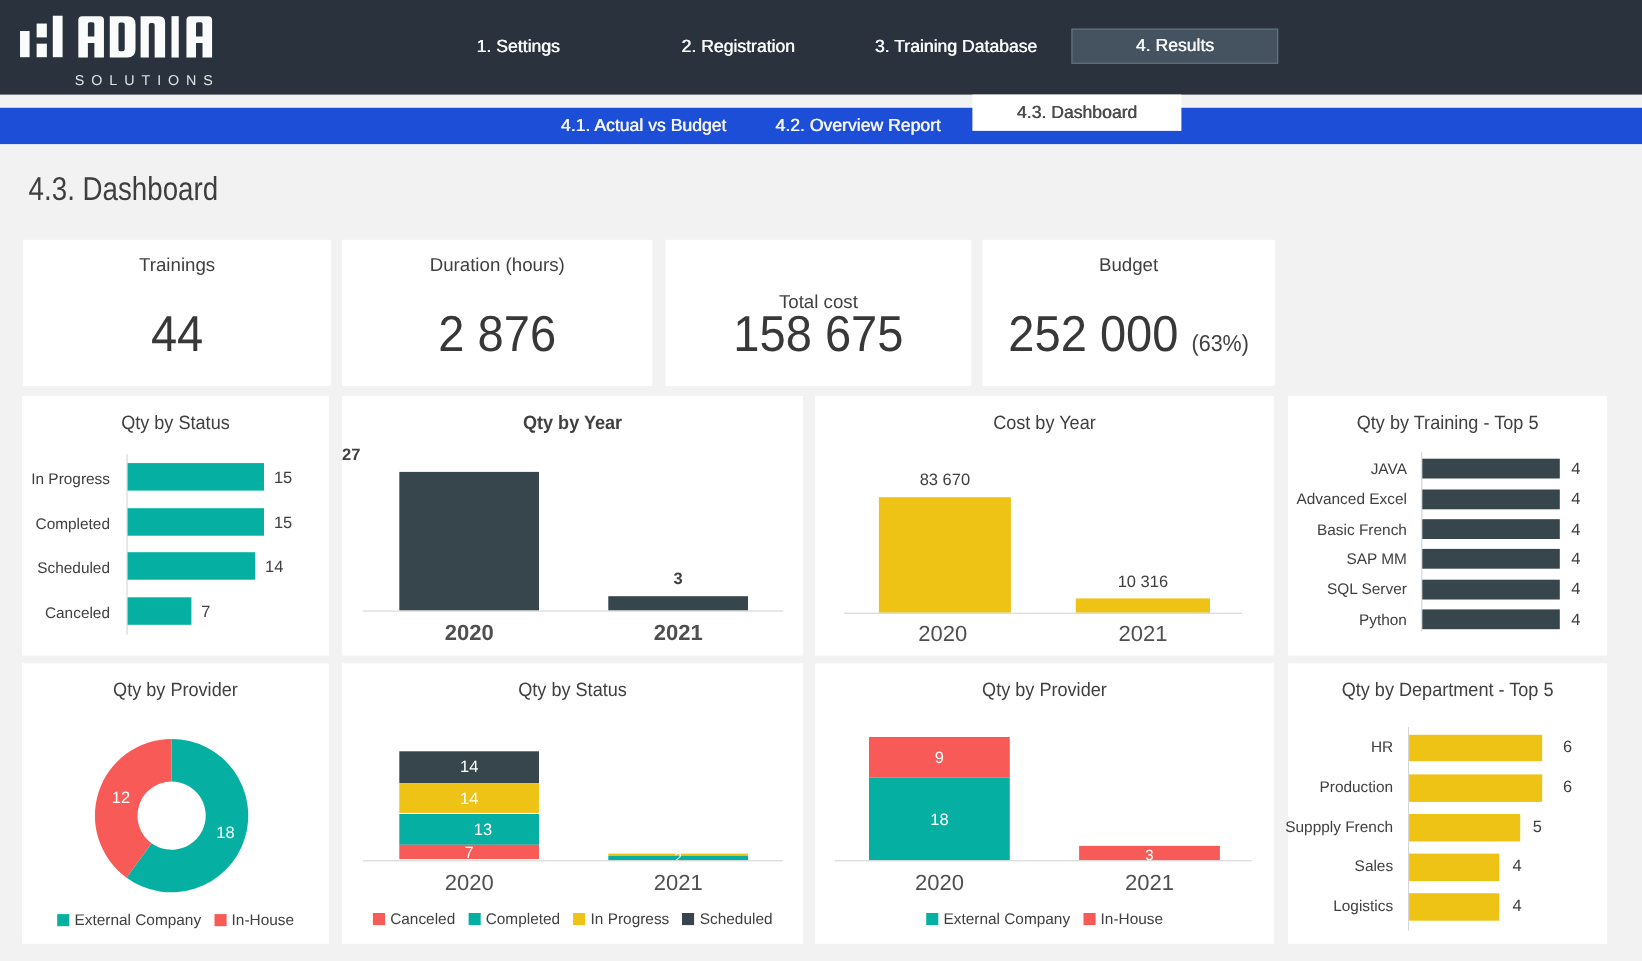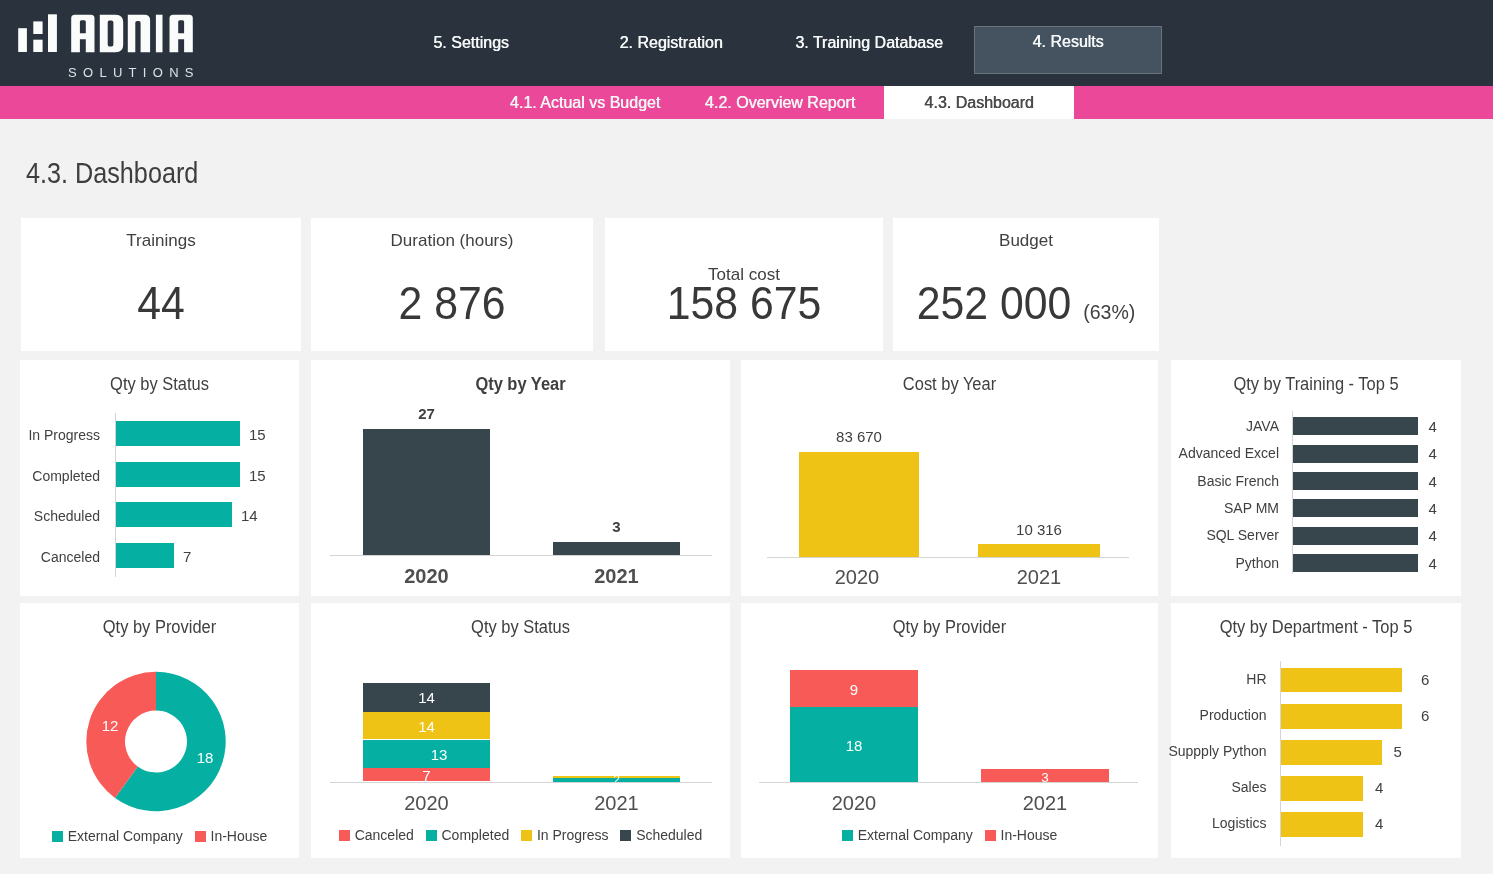--- a/index.html
+++ b/index.html
@@ -2,22 +2,22 @@
 <html><head>
 <meta charset="utf-8">
 <style>
   * { margin:0; padding:0; box-sizing:border-box; }
   html,body { width:1493px; height:874px; }
   body { font-family:"Liberation Sans", sans-serif; background:#f2f2f2; }
   #page { position:relative; width:1493px; height:874px; overflow:hidden; background:#f2f2f2; }
   
   #topbar { position:absolute; left:0; top:0; width:1493px; height:86px; background:#2a333d; }
   .topnav { position:absolute; top:0; height:86px; line-height:86px; color:#f5f7f8; font-size:16px; font-weight:normal; text-align:center; }
-  #resbox { position:absolute; left:974px; top:26px; width:188px; height:48px; background:#455361; border:1px solid #67747f; color:#f5f7f8; font-size:16px; font-weight:normal; text-align:center; line-height:30px; }
-  #bar2 { position:absolute; left:0; top:86px; width:1493px; height:33px; background:#ec4899; }
+  #resbox { position:absolute; left:974px; top:26px; width:188px; height:32px; background:#455361; border:1px solid #67747f; color:#f5f7f8; font-size:16px; font-weight:normal; text-align:center; line-height:30px; }
+  #bar2 { position:absolute; left:0; top:98px; width:1493px; height:33px; background:#1d4ed8; }
   .tab2 { position:absolute; top:0; height:33px; line-height:33px; color:#f2f4f5; font-size:16px; font-weight:normal; text-align:center; }
   #whitetab { position:absolute; left:884px; top:86px; width:190px; height:33px; background:#ffffff; color:#4a4a4a; font-size:16px; font-weight:normal; text-align:center; line-height:33px; }
   #pagetitle { position:absolute; left:26px; top:156px; font-size:30px; font-weight:300; color:#3e3e3e; transform:scaleX(0.84); transform-origin:left top; }
   .card { position:absolute; background:#ffffff; }
   .kpi-label { position:absolute; left:0; width:100%; text-align:center; font-size:17px; color:#404040; }
   .kpi-num { position:absolute; left:0; width:100%; text-align:center; font-size:46px; color:#383838; transform:scaleX(0.93); }
   .ctitle { position:absolute; width:100%; text-align:center; font-size:17.5px; color:#404040; top:14px; transform:scaleX(0.94); }
   .bar { position:absolute; }
   .lbl { position:absolute; font-size:15px; color:#404040; white-space:nowrap; }
   .wlbl { position:absolute; font-size:15px; color:#ffffff; white-space:nowrap; text-align:center; }
@@ -58,21 +58,21 @@
         </g>
 
         <rect x="155.9" y="14.7" width="6.6" height="37.6"></rect>
 
         <g transform="translate(169.5,14.7)">
           <path fill-rule="evenodd" d="M0,37.6 L0,3.5 Q0,0 3.5,0 L19.8,0 Q23.3,0 23.3,3.5 L23.3,37.6 L14.6,37.6 L14.6,24.5 L8.7,24.5 L8.7,37.6 Z M10.2,5.5 L13.1,5.5 Q14.6,5.5 14.6,7 L14.6,18.5 L8.7,18.5 L8.7,7 Q8.7,5.5 10.2,5.5 Z"></path>
         </g>
       </g>
       <text x="68" y="77" fill="#dde2e5" font-size="13" letter-spacing="6.3" font-family="Liberation Sans">SOLUTIONS</text>
     </svg>
-    <div class="topnav" style="left:396px;width:150px;">5. Settings</div>
+    <div class="topnav" style="left:396px;width:150px;">1. Settings</div>
     <div class="topnav" style="left:596px;width:150px;">2. Registration</div>
     <div class="topnav" style="left:779px;width:180px;">3. Training Database</div>
     <div id="resbox">4. Results</div>
   </div>
   <div id="bar2">
     <div class="tab2" style="left:495px;width:180px;">4.1. Actual vs Budget</div>
     <div class="tab2" style="left:695px;width:170px;">4.2. Overview Report</div>
   </div>
   <div id="whitetab">4.3. Dashboard</div>
 
@@ -107,21 +107,21 @@
     <div class="lbl cat" style="right:199px;top:148px;">Scheduled</div>
     <div class="bar teal" style="left:96px;top:142px;width:116px;height:25px;"></div>
     <div class="lbl" style="left:221px;top:147px;">14</div>
     <div class="lbl cat" style="right:199px;top:189px;">Canceled</div>
     <div class="bar teal" style="left:96px;top:183px;width:58px;height:25px;"></div>
     <div class="lbl" style="left:163px;top:188px;">7</div>
   </div>
 
   <div class="card" style="left:311px;top:360px;width:419px;height:236px;font-weight:bold;">
     <div class="ctitle">Qty by Year</div>
-    <div class="lbl" style="left:0;top:45px;width:231px;text-align:center;">27</div>
+    <div class="lbl" style="left:0;top:45px;width:231px;text-align:left;">27</div>
     <div class="bar slate" style="left:52px;top:69px;width:127px;height:126px;"></div>
     <div class="lbl" style="left:242px;top:158px;width:127px;text-align:center;">3</div>
     <div class="bar slate" style="left:242px;top:182px;width:127px;height:13px;"></div>
     <div class="hline" style="left:19px;top:195px;width:382px;"></div>
     <div class="xlbl" style="left:52px;top:205px;width:127px;">2020</div>
     <div class="xlbl" style="left:242px;top:205px;width:127px;">2021</div>
   </div>
 
   <div class="card" style="left:741px;top:360px;width:417px;height:236px;">
     <div class="ctitle">Cost by Year</div>
@@ -205,21 +205,21 @@
 
   <div class="card" style="left:1171px;top:603px;width:290px;height:255px;">
     <div class="ctitle">Qty by Department - Top 5</div>
     <div class="vline" style="left:109px;top:58px;height:185px;"></div>
     <div class="lbl cat" style="right:194.5px;top:68px;">HR</div>
     <div class="bar yellow" style="left:110px;top:64.9px;width:121px;height:24.5px;"></div>
     <div class="lbl" style="left:250px;top:68px;">6</div>
     <div class="lbl cat" style="right:194.5px;top:104px;">Production</div>
     <div class="bar yellow" style="left:110px;top:101px;width:121px;height:24.5px;"></div>
     <div class="lbl" style="left:250px;top:104px;">6</div>
-    <div class="lbl cat" style="right:194.5px;top:140px;">Suppply Python</div>
+    <div class="lbl cat" style="right:194.5px;top:140px;">Suppply French</div>
     <div class="bar yellow" style="left:110px;top:137.1px;width:100.5px;height:24.5px;"></div>
     <div class="lbl" style="left:222.5px;top:140px;">5</div>
     <div class="lbl cat" style="right:194.5px;top:176px;">Sales</div>
     <div class="bar yellow" style="left:110px;top:173.2px;width:81.5px;height:24.5px;"></div>
     <div class="lbl" style="left:204px;top:176px;">4</div>
     <div class="lbl cat" style="right:194.5px;top:212px;">Logistics</div>
     <div class="bar yellow" style="left:110px;top:209.3px;width:81.5px;height:24.5px;"></div>
     <div class="lbl" style="left:204px;top:212px;">4</div>
   </div>
 

